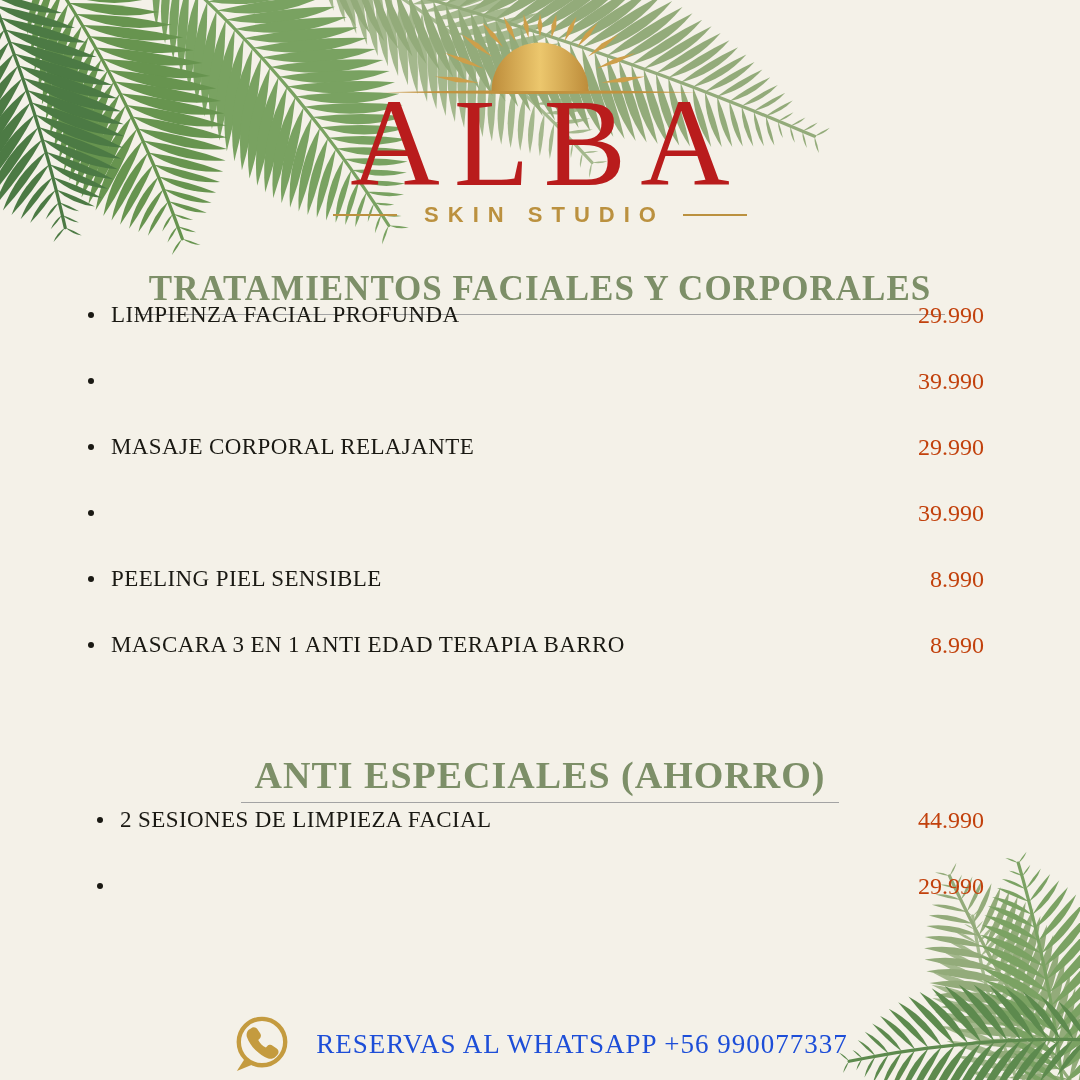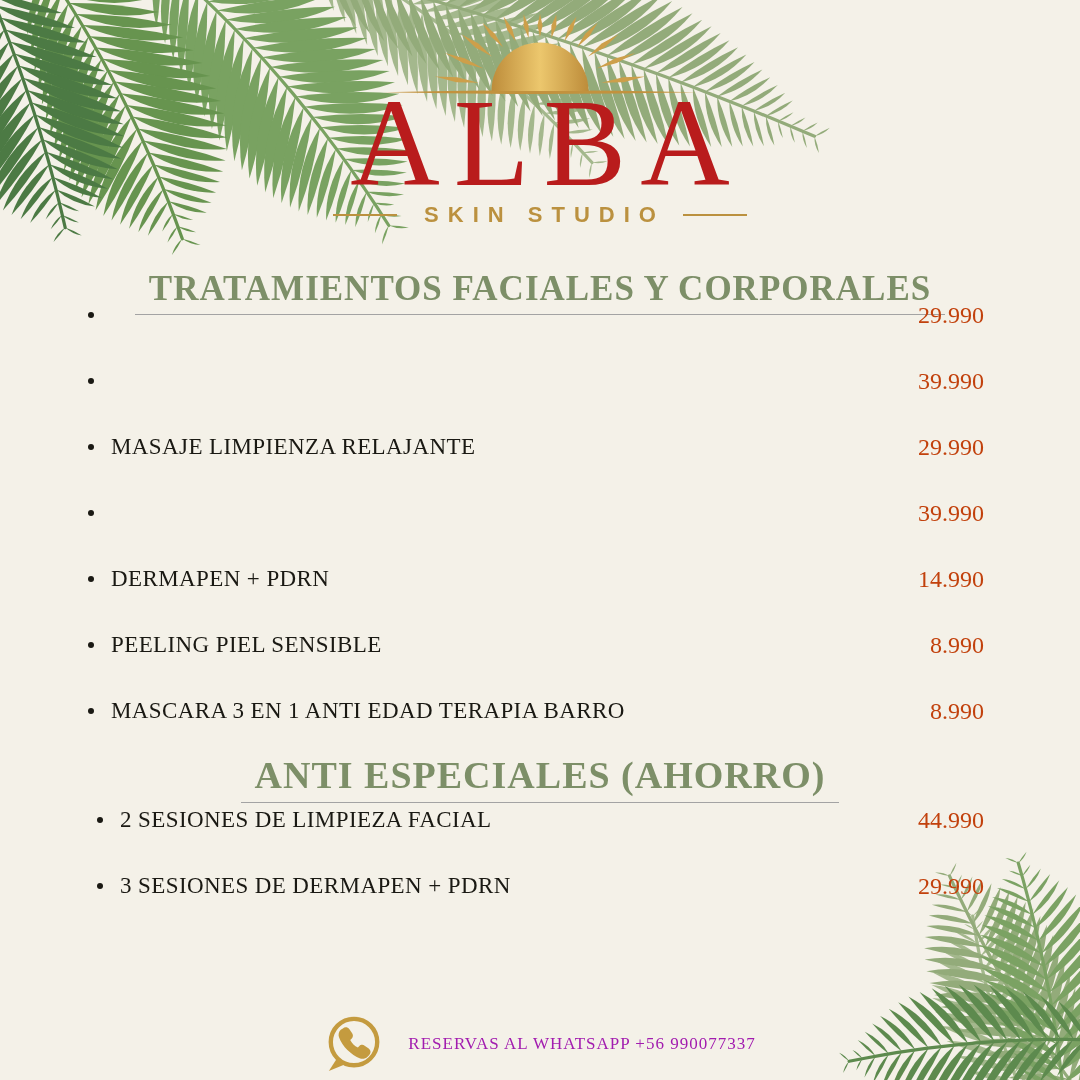--- a/index.html
+++ b/index.html
@@ -43,21 +43,21 @@
   .list-2{top:787px;left:97px;right:96px;}
   .price-row{height:66px;display:flex;align-items:center;}
   .bullet{width:6px;height:6px;border-radius:50%;background:#1a1913;margin-right:17px;flex:none;}
   .item-label{font-size:23px;letter-spacing:0.4px;color:#1a1913;white-space:nowrap;}
   .item-price{margin-left:auto;font-size:24px;color:#c2410c;}
 
   
   .footer{position:absolute;top:1014px;left:0;width:100%;
     display:flex;justify-content:center;align-items:center;gap:24px;}
   .wa-icon{width:60px;height:60px;flex:none;}
-  .footer-text{font-size:17px;letter-spacing:1px;color:#a21caf;white-space:nowrap;}
+  .footer-text{font-size:27px;letter-spacing:1px;color:#1d4ed8;white-space:nowrap;}
 </style>
 </head>
 <body>
 
 <div class="canvas">
 
   <svg id="palmTL" class="palms palms-tl" viewBox="0 0 860 260">
       <g fill="#a4b88d">
         <path d="M300.0,-60.0 L320.1,-49.9 L340.0,-39.3 L359.6,-28.1 L378.9,-16.5 L398.0,-4.4 L416.9,8.3 L435.5,21.4 L453.9,35.1 L472.0,49.2 L489.9,63.9 L507.5,79.1 L524.9,94.8 L542.1,110.9 L559.0,127.6 L575.6,144.8 L592.0,162.5" fill="none" stroke="#a4b88d" stroke-width="3.2" stroke-linecap="round"></path>
         <path d="M311.5,-54.3 Q308.3,-26.2 322.0,-1.4 Q319.7,-28.4 311.5,-54.3 Z"></path>
@@ -553,44 +553,40 @@
   </header>
 
   <h2 class="section-title title-1">
     <span>TRATAMIENTOS FACIALES Y CORPORALES</span>
   </h2>
 
   <div class="price-list list-1">
 
       <div class="price-row">
         <span class="bullet"></span>
+        <span class="item-label">LIMPIENZA FACIAL PROFUNDA</span>
         <span class="item-price">29.990</span>
       </div>
 
       <div class="price-row">
         <span class="bullet"></span>
         <span class="item-price">39.990</span>
       </div>
 
       <div class="price-row">
         <span class="bullet"></span>
-        <span class="item-label">MASAJE LIMPIENZA RELAJANTE</span>
+        <span class="item-label">MASAJE CORPORAL RELAJANTE</span>
         <span class="item-price">29.990</span>
       </div>
 
       <div class="price-row">
         <span class="bullet"></span>
         <span class="item-price">39.990</span>
       </div>
 
-      <div class="price-row">
-        <span class="bullet"></span>
-        <span class="item-label">DERMAPEN + PDRN</span>
-        <span class="item-price">14.990</span>
-      </div>
 
       <div class="price-row">
         <span class="bullet"></span>
         <span class="item-label">PEELING PIEL SENSIBLE</span>
         <span class="item-price">8.990</span>
       </div>
 
       <div class="price-row">
         <span class="bullet"></span>
         <span class="item-label">MASCARA 3 EN 1 ANTI EDAD TERAPIA BARRO</span>
@@ -605,21 +601,20 @@
   <div class="price-list list-2">
 
       <div class="price-row">
         <span class="bullet"></span>
         <span class="item-label">2 SESIONES DE LIMPIEZA FACIAL</span>
         <span class="item-price">44.990</span>
       </div>
 
       <div class="price-row">
         <span class="bullet"></span>
-        <span class="item-label">3 SESIONES DE DERMAPEN + PDRN</span>
         <span class="item-price">29.990</span>
       </div>
 
     </div>
 
   <footer class="footer">
     <svg class="wa-icon" viewBox="0 0 62 62">
       <circle cx="31" cy="29" r="24" fill="none" stroke="#c49b3f" stroke-width="4.5"></circle>
       <path d="M14,45 L5,59 L22,52 Z" fill="#c49b3f"></path>
       <g transform="translate(-2.5,-3.5)">

